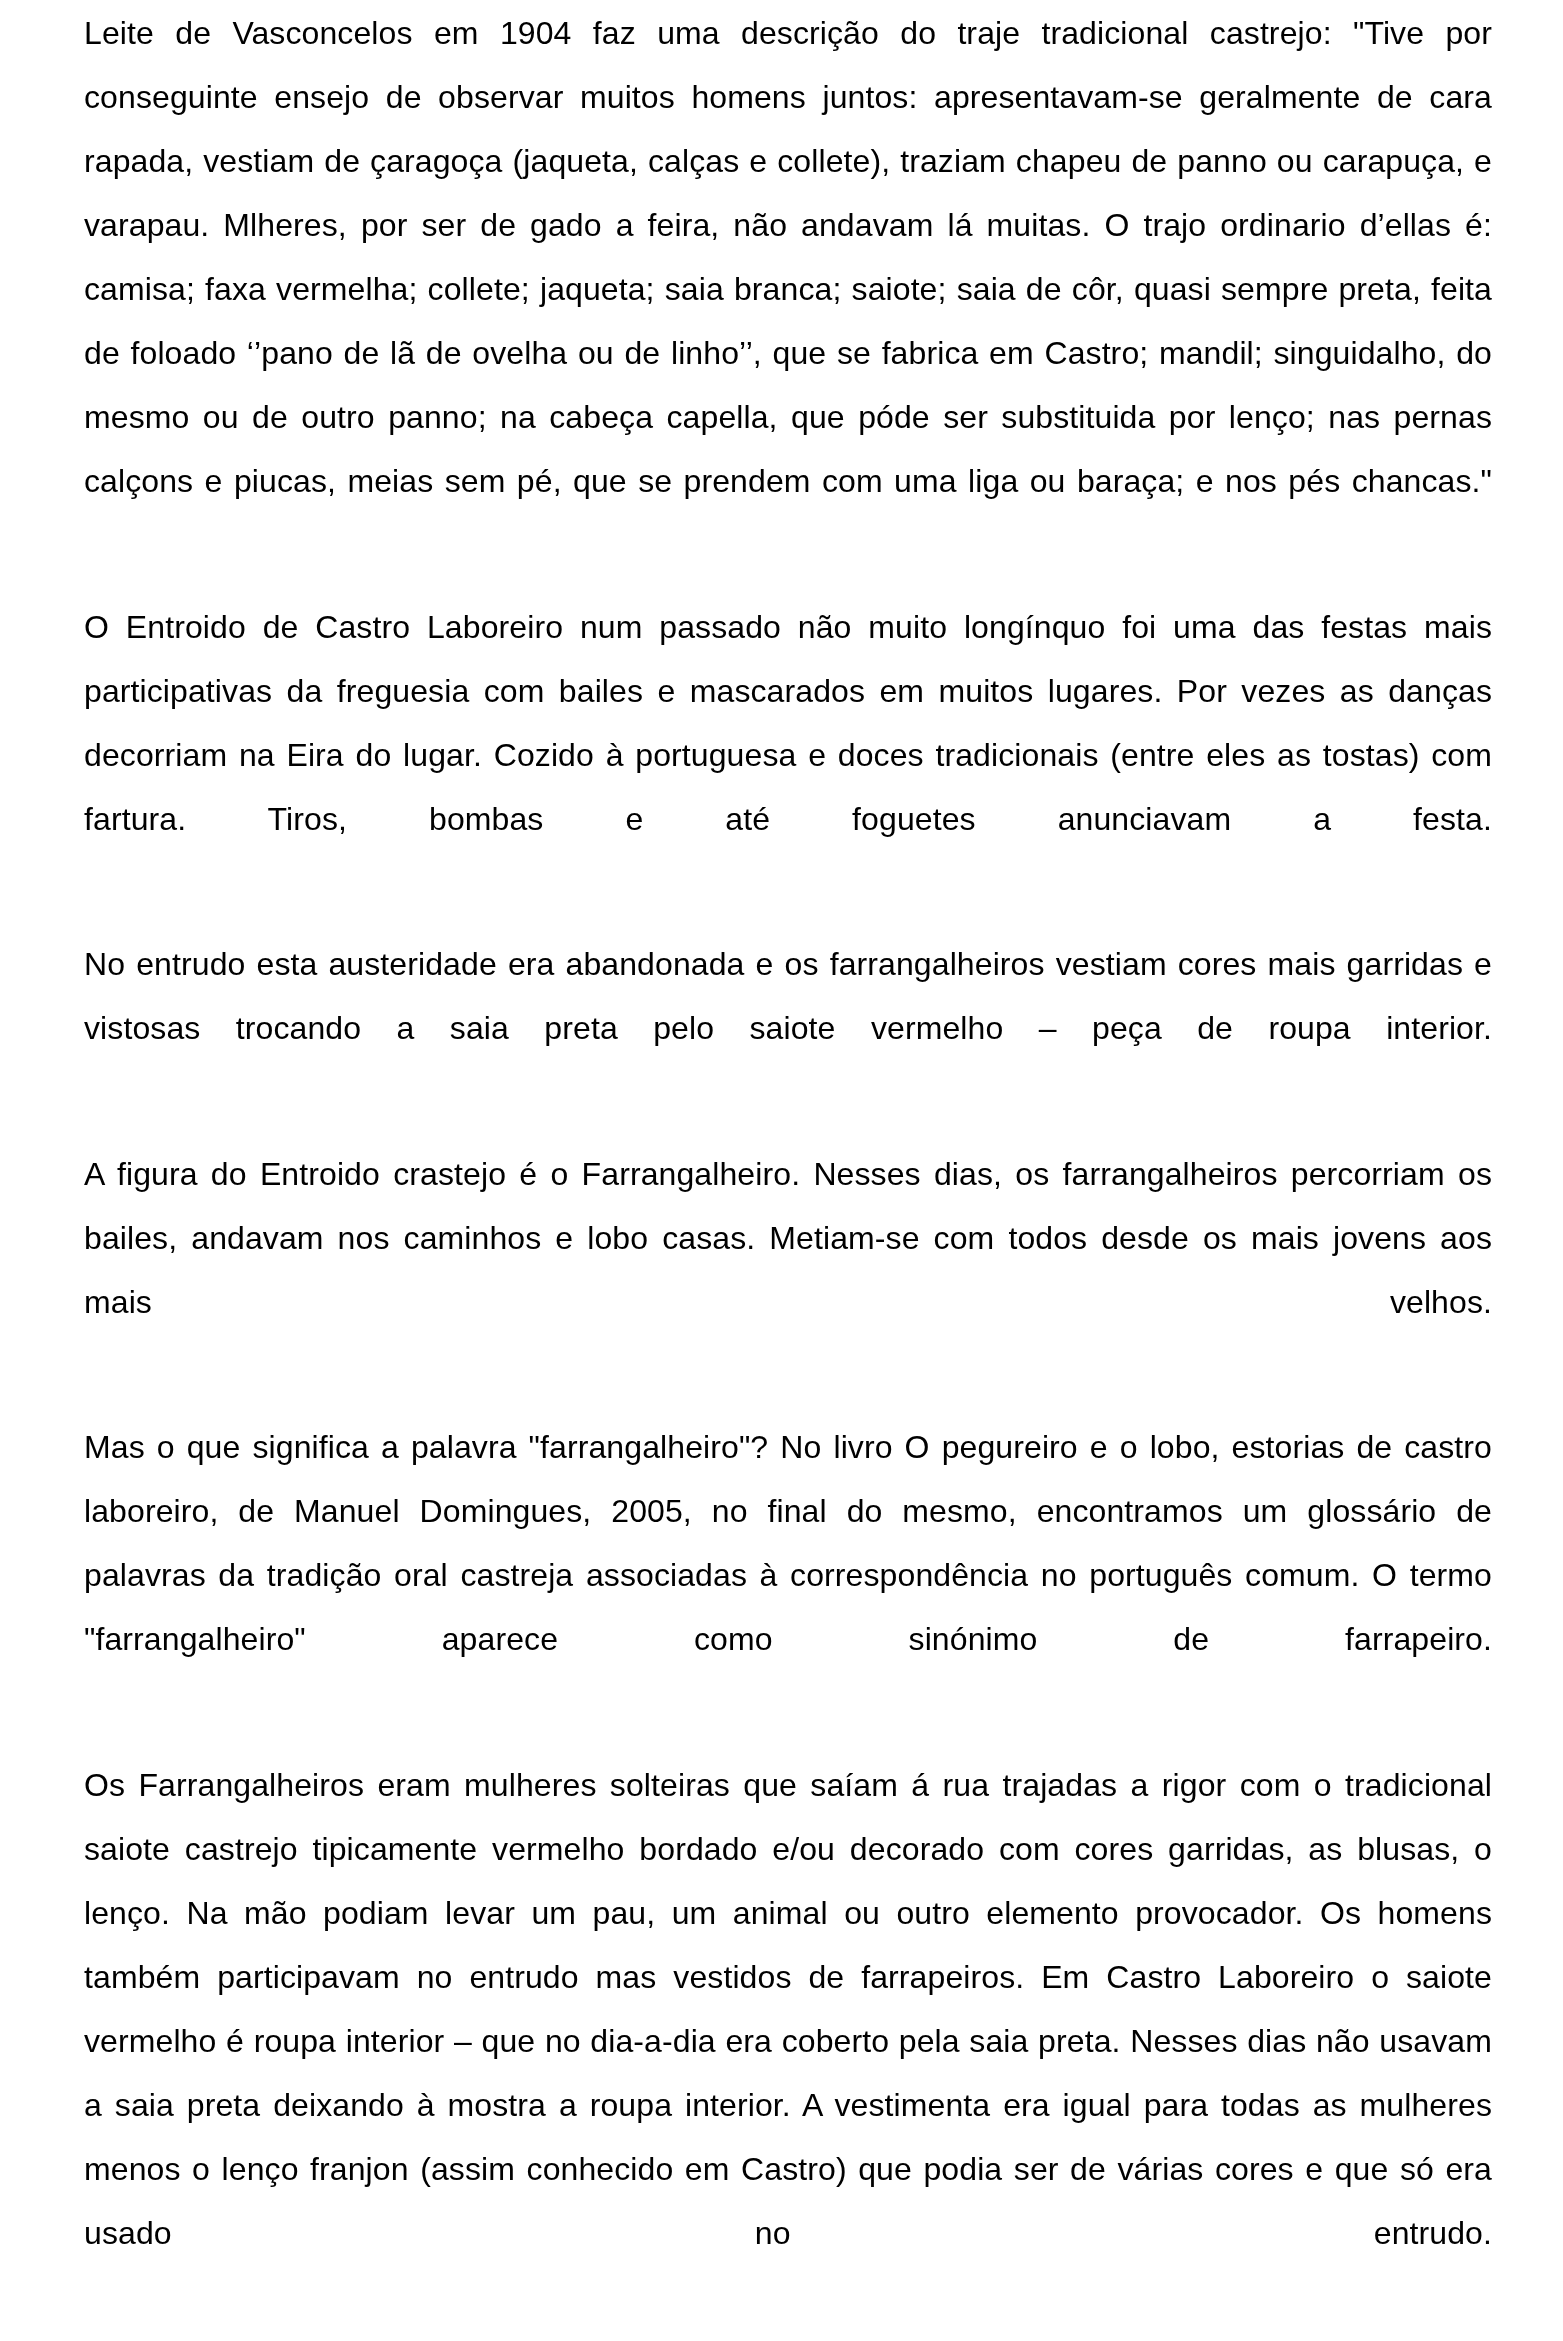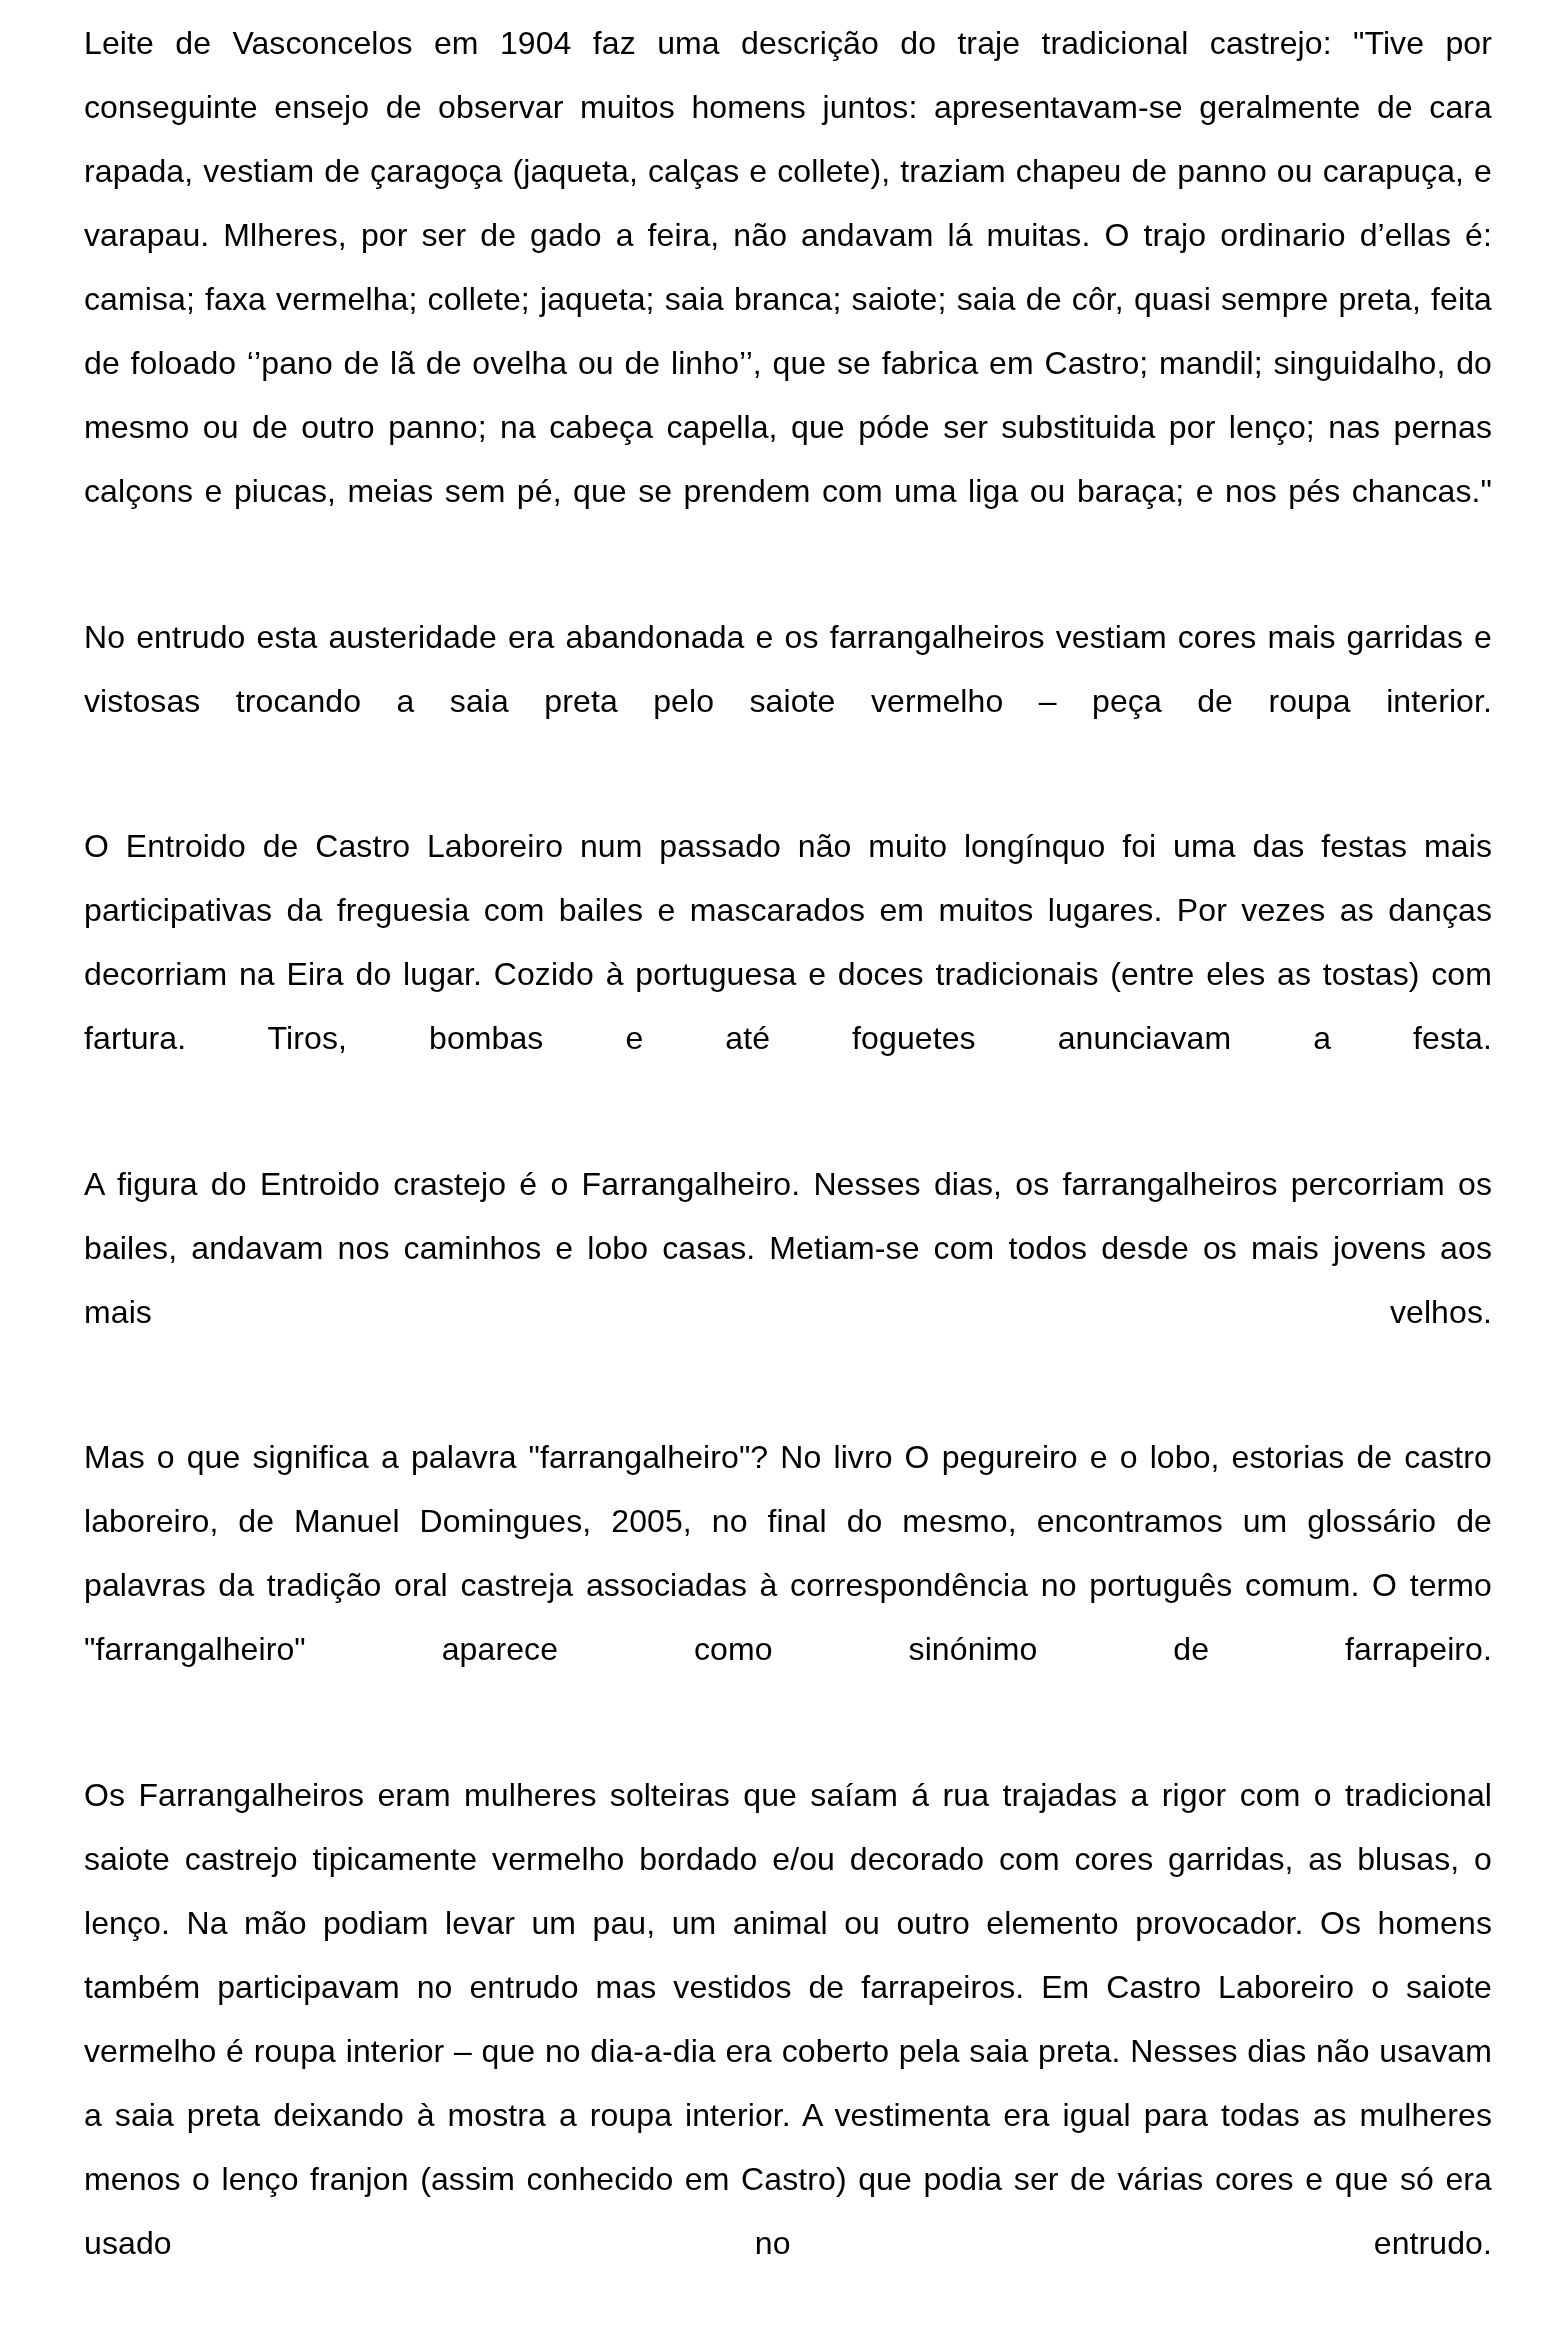--- a/index.html
+++ b/index.html
@@ -12,21 +12,21 @@
     height: 2342px;
     font-family: "Liberation Sans", sans-serif;
     color: #000000;
     -webkit-font-smoothing: antialiased;
   }
   .page {
     box-sizing: border-box;
     width: 1277px;
     height: 2342px;
     background: #ffffff;
-    padding: 11px 72px 0 84px;
+    padding: 1px 72px 0 84px;
     position: relative;
   }
   .doc-body {
     width: 1408px;
   }
   p.para {
     margin: 0 0 17.5px 0;
     padding: 0;
     font-size: 32px;
     line-height: 64px;
@@ -46,21 +46,21 @@
     display: inline-block;
     width: 100%;
   }
 </style>
 </head>
 <body>
 
 <div class="page">
   <div class="doc-body">
     <p class="para">Leite de Vasconcelos em 1904 faz uma descrição do traje tradicional castrejo: "Tive por conseguinte ensejo de observar muitos homens juntos: apresentavam-se geralmente de cara rapada, vestiam de çaragoça (jaqueta, calças e collete), traziam chapeu de panno ou carapuça, e varapau. Mlheres, por ser de gado a feira, não andavam lá muitas. O trajo ordinario d’ellas é: camisa; faxa vermelha; collete; jaqueta; saia branca; saiote; saia de côr, quasi sempre preta, feita de foloado ‘’pano de lã de ovelha ou de linho’’, que se fabrica em Castro; mandil; singuidalho, do mesmo ou de outro panno; na cabeça capella, que póde ser substituida por lenço; nas pernas calçons e piucas, meias sem pé, que se prendem com uma liga ou baraça; e nos pés chancas."</p>
+    <p class="para">O Entroido de Castro Laboreiro num passado não muito longínquo foi uma das festas mais participativas da freguesia com bailes e mascarados em muitos lugares. Por vezes as danças decorriam na Eira do lugar. Cozido à portuguesa e doces tradicionais (entre eles as tostas) com fartura. Tiros, bombas e até foguetes anunciavam a festa.</p>
     <p class="para">No entrudo esta austeridade era abandonada e os farrangalheiros vestiam cores mais garridas e vistosas trocando a saia preta pelo saiote vermelho – peça de roupa interior.</p>
-    <p class="para">O Entroido de Castro Laboreiro num passado não muito longínquo foi uma das festas mais participativas da freguesia com bailes e mascarados em muitos lugares. Por vezes as danças decorriam na Eira do lugar. Cozido à portuguesa e doces tradicionais (entre eles as tostas) com fartura. Tiros, bombas e até foguetes anunciavam a festa.</p>
     <p class="para">A figura do Entroido crastejo é o Farrangalheiro. Nesses dias, os farrangalheiros percorriam os bailes, andavam nos caminhos e lobo casas. Metiam-se com todos desde os mais jovens aos mais velhos.</p>
     <p class="para">Mas o que significa a palavra "farrangalheiro"? No livro O pegureiro e o lobo, estorias de castro laboreiro, de Manuel Domingues, 2005, no final do mesmo, encontramos um glossário de palavras da tradição oral castreja associadas à correspondência no português comum. O termo "farrangalheiro" aparece como sinónimo de farrapeiro.</p>
     <p class="para">Os Farrangalheiros eram mulheres solteiras que saíam á rua trajadas a rigor com o tradicional saiote castrejo tipicamente vermelho bordado e/ou decorado com cores garridas, as blusas, o lenço. Na mão podiam levar um pau, um animal ou outro elemento provocador. Os homens também participavam no entrudo mas vestidos de farrapeiros. Em Castro Laboreiro o saiote vermelho é roupa interior – que no dia-a-dia era coberto pela saia preta. Nesses dias não usavam a saia preta deixando à mostra a roupa interior. A vestimenta era igual para todas as mulheres menos o lenço franjon (assim conhecido em Castro) que podia ser de várias cores e que só era usado no entrudo.</p>
 
   </div>
 </div>
 
 
 </body></html>

